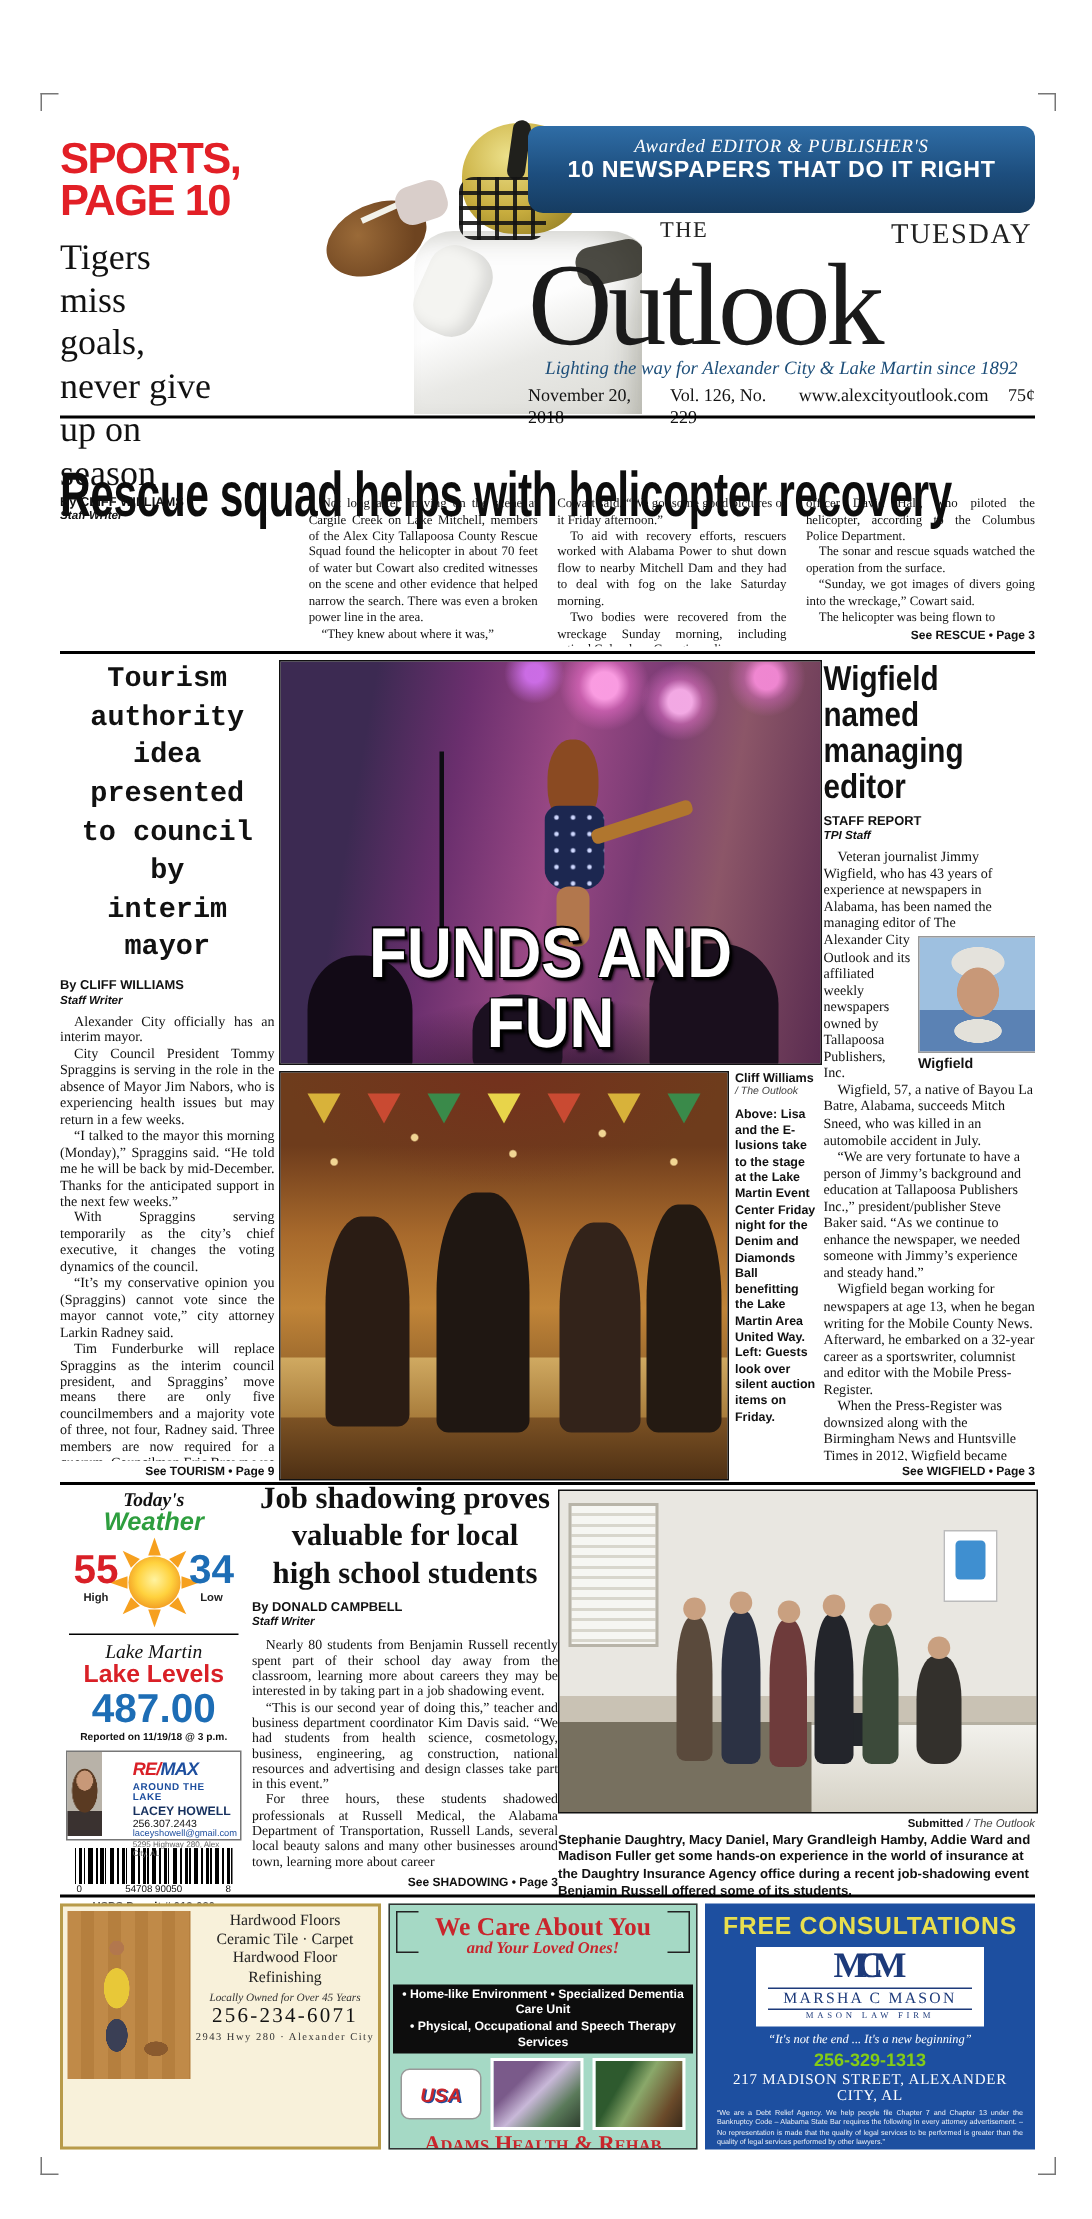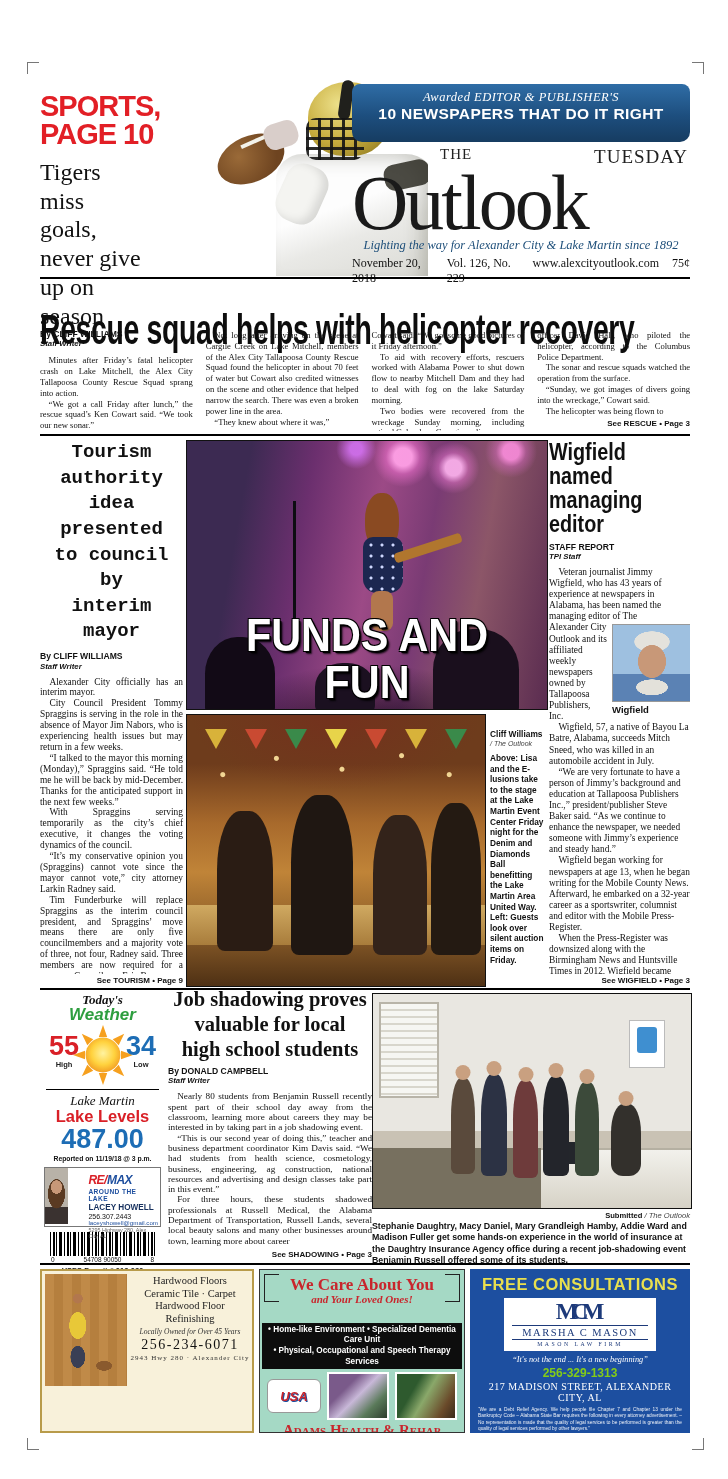--- a/index.html
+++ b/index.html
@@ -98,21 +98,21 @@
       radial-gradient(circle 3px at 30% 16%,rgba(255,230,160,.9) 0 2px,transparent 3px),
       radial-gradient(circle 3px at 52% 20%,rgba(255,230,160,.9) 0 2px,transparent 3px),
       radial-gradient(circle 3px at 72% 15%,rgba(255,230,160,.9) 0 2px,transparent 3px),
       radial-gradient(circle 3px at 88% 22%,rgba(255,230,160,.9) 0 2px,transparent 3px),
       radial-gradient(ellipse 70% 40% at 50% 0%,rgba(120,40,30,.55),transparent 70%),
       linear-gradient(180deg,#6e3c1c 0 18%,#a86a2c 40%,#c08438 58%,#7c5224 85%,#4e3014 100%);}
   .pennant{position:absolute;top:14px;width:0;height:0;border-left:11px solid transparent;border-right:11px solid transparent;border-top-width:20px;border-top-style:solid;}
   .fig{position:absolute;border-radius:42% 42% 8px 8px;}
   .tbl{position:absolute;left:0;top:190px;width:298px;height:40px;background:linear-gradient(180deg,#d8b46a,#b08440);opacity:.85;}
   .caption-col{position:absolute;left:304px;top:274px;width:56px;height:271px;font-family:"Liberation Sans",sans-serif;}
-  .credit-name{font-weight:700;font-size:8.4px;line-height:1.15;margin-top:16px;}
+  .credit-name{font-weight:700;font-size:8.4px;line-height:1.15;}
   .credit-org{font-style:italic;font-size:7px;color:#444;line-height:1.2;}
   .photo-caption{margin-top:5px;font-weight:700;font-size:8.3px;line-height:1.28;}
 
   .wigcol{position:absolute;left:509px;top:0;width:141px;height:545px;display:flex;flex-direction:column;}
   .wigcol h2{margin:0 0 6px 0;font-family:"Liberation Sans",sans-serif;font-weight:800;font-size:23px;line-height:1.05;white-space:pre-line;}
   .wig-cond{display:inline-block;transform:scaleX(.86);transform-origin:0 50%;width:116%;}
   .wig-body{flex:1;overflow:hidden;font-size:9.4px;line-height:1.18;}
   .wig-inset{float:right;width:78px;margin:2px 0 2px 5px;font-family:"Liberation Sans",sans-serif;}
   .wig-photo{width:78px;height:76px;border:1px solid #999;
     background:
@@ -287,22 +287,20 @@
   </div>
 
   <div class="rule" style="top:277px"></div>
 
   <h1 class="lead-head"><span class="condense">Rescue squad helps with helicopter recovery</span></h1>
 
   <div class="lead-cols">
     <div class="lead-col">
       <div class="byline">By CLIFF WILLIAMS</div>
       <div class="byline-title">Staff Writer</div>
-      <div class="pre just"> Minutes after Friday’s fatal helicopter crash on Lake Mitchell, the Alex City Tallapoosa County Rescue Squad sprang into action.
- “We got a call Friday after lunch,” the rescue squad’s Ken Cowart said. “We took our new sonar.”</div>
     </div>
     <div class="lead-col">
       <div class="pre just"> Not long after arriving on the scene at Cargile Creek on Lake Mitchell, members of the Alex City Tallapoosa County Rescue Squad found the helicopter in about 70 feet of water but Cowart also credited witnesses on the scene and other evidence that helped narrow the search. There was even a broken power line in the area.
  “They knew about where it was,”</div>
     </div>
     <div class="lead-col">
       <div class="pre just">Cowart said. “We got some good pictures of it Friday afternoon.”
  To aid with recovery efforts, rescuers worked with Alabama Power to shut down flow to nearby Mitchell Dam and they had to deal with fog on the lake Saturday morning.
  Two bodies were recovered from the wreckage Sunday morning, including retired Columbus, Georgia, police</div>
     </div>

